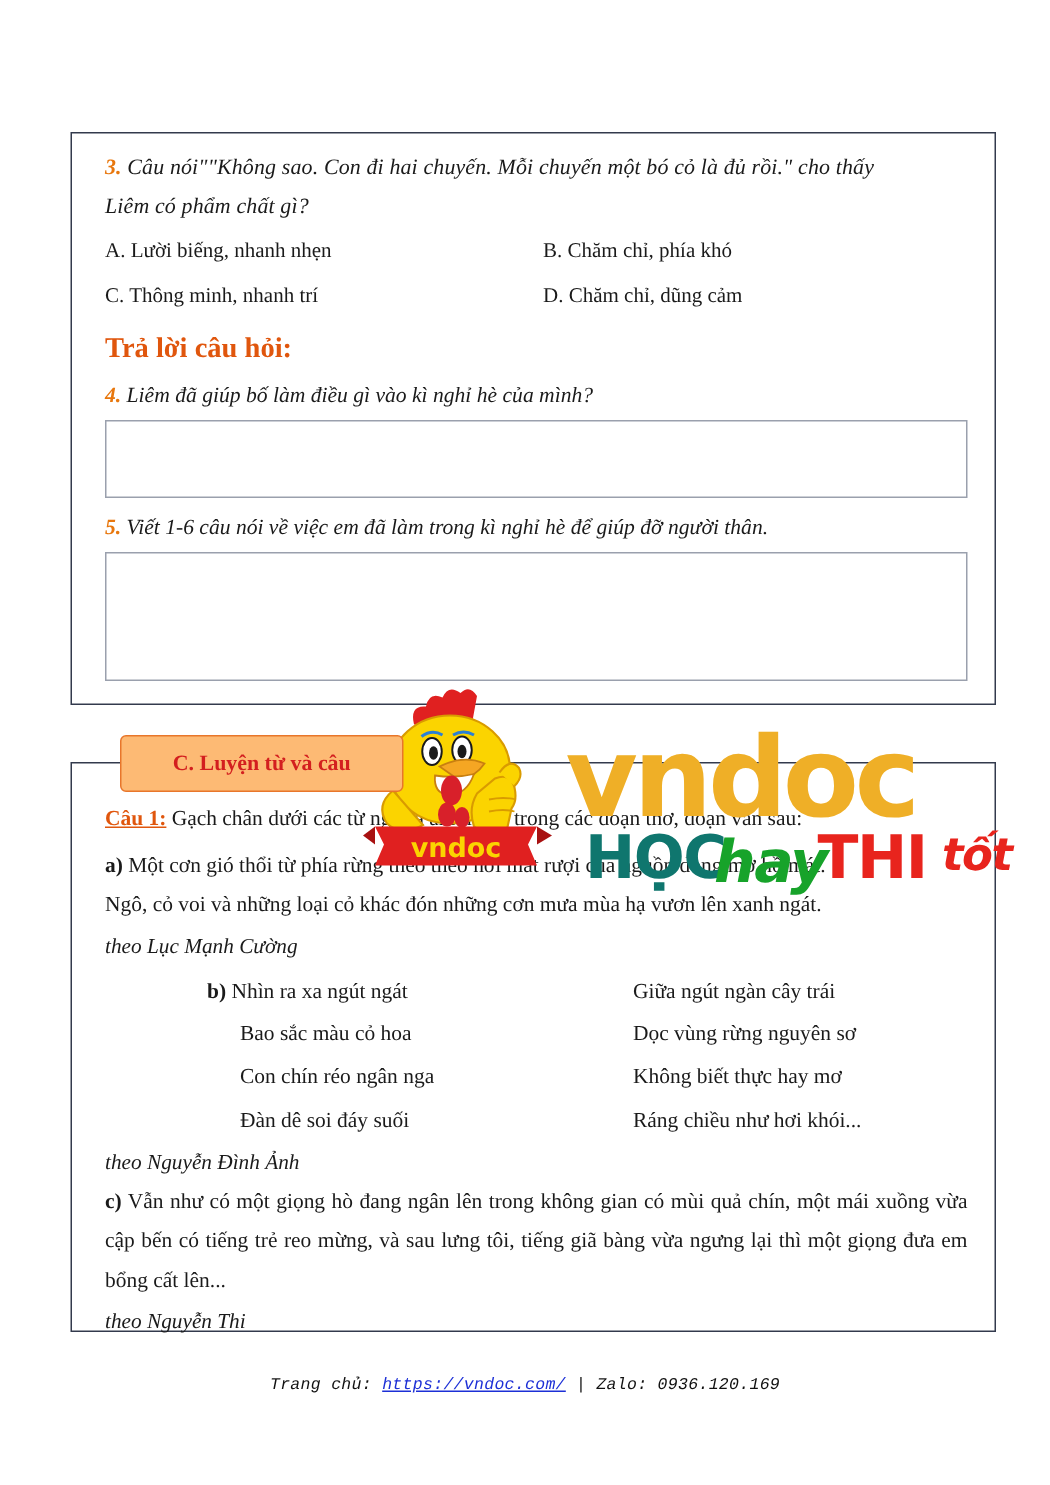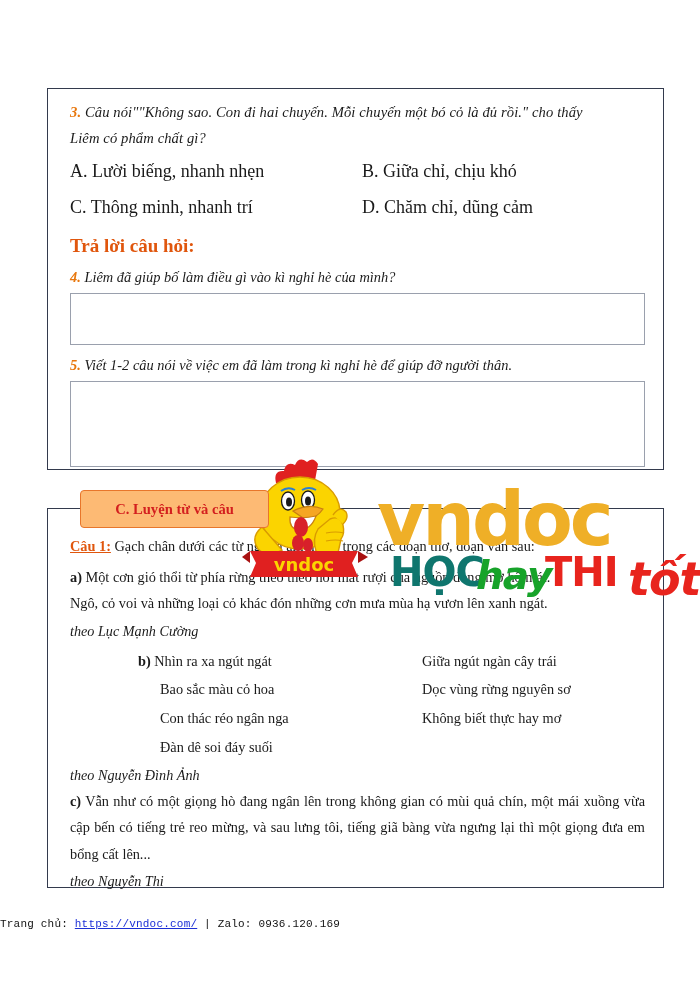--- a/index.html
+++ b/index.html
@@ -58,21 +58,21 @@
     letter-spacing: 0.1px;
   }
   .q-num {
     color: #e8770d;
     font-weight: bold;
     font-style: italic;
   }
 
   .opt-row {
     display: flex;
-    font-size: 18px;
+    font-size: 14px;
     line-height: 1.6;
     margin-top: 7px;
   }
   .opt-a { width: 292px; flex: none; }
   .opt-b { flex: 1; }
 
   .heading-orange {
     color: #e0560d;
     font-weight: bold;
     font-size: 19px;
@@ -163,24 +163,26 @@
   .poem-col.right { flex: 1; padding-left: 52px; box-sizing: border-box; }
   .poem-line { white-space: nowrap; }
   .poem-line.indent { padding-left: 22px; }
 
   
   #footer {
     position: absolute;
     left: 0;
     right: 0;
     top: 918px;
+    text-align: center;
     font-family: "Liberation Mono", "DejaVu Sans Mono", monospace;
     font-size: 11px;
     color: #111111;
     letter-spacing: 0.2px;
+    font-style: italic;
   }
   #footer .flink {
     color: #1c2fd6;
     text-decoration: underline;
   }
 
   
   #watermark {
     position: absolute;
     left: 0;
@@ -224,21 +226,21 @@
     left: 545px;
     top: 552px;
     font-size: 40px;
     color: #e8241d;
     letter-spacing: -1px;
     line-height: 1;
   }
   #wm-tot {
     left: 628px;
     top: 556px;
-    font-size: 46px;
+    font-size: 30px;
     color: #e8241d;
     font-style: italic;
     letter-spacing: -1px;
     line-height: 1;
   }
   #mascot {
     position: absolute;
     left: 238px;
     top: 455px;
     width: 175px;
@@ -251,60 +253,61 @@
 <div class="page">
 
   <div class="box" id="box-top">
     <div class="box-inner">
 
       <p class="q-line"><span class="q-num">3.</span><span> Câu nói""Không sao. Con đi hai chuyến. Mỗi chuyến một bó cỏ là đủ rồi." cho thấy</span></p>
       <p class="q-line">Liêm có phẩm chất gì?</p>
 
       <div class="opt-row">
         <div class="opt-a">A. Lười biếng, nhanh nhẹn</div>
-        <div class="opt-b">B. Giữa chỉ, chịu khó</div>
+        <div class="opt-b">B. Chăm chỉ, phía khó</div>
       </div>
       <div class="opt-row">
         <div class="opt-a">C. Thông minh, nhanh trí</div>
         <div class="opt-b">D. Chăm chỉ, dũng cảm</div>
       </div>
 
       <div class="heading-orange">Trả lời câu hỏi:</div>
 
       <p class="q-prompt"><span class="q-num">4.</span><span> Liêm đã giúp bố làm điều gì vào kì nghỉ hè của mình?</span></p>
 
       <div class="gridpaper" id="grid-q4"></div>
 
-      <p class="q-prompt"><span class="q-num">5.</span><span> Viết 1-2 câu nói về việc em đã làm trong kì nghỉ hè để giúp đỡ người thân.</span></p>
+      <p class="q-prompt"><span class="q-num">5.</span><span> Viết 1-6 câu nói về việc em đã làm trong kì nghỉ hè để giúp đỡ người thân.</span></p>
 
       <div class="gridpaper" id="grid-q5"></div>
 
     </div>
   </div>
 
   <div class="box" id="box-bottom">
     <div class="box-inner" style="top:26px;">
 
       <p class="cau-line"><span class="cau-label">Câu 1:</span><span> Gạch chân dưới các từ ngữ tả âm thanh trong các đoạn thơ, đoạn văn sau:</span></p>
 
       <p class="para"><span class="para-tag">a)</span><span> Một cơn gió thổi từ phía rừng theo theo hơi mát rượi của nguồn dòng mơ hồ mát.</span></p>
       <p class="para" style="margin-top:0;">Ngô, cỏ voi và những loại cỏ khác đón những cơn mưa mùa hạ vươn lên xanh ngát.</p>
       <p class="attrib">theo Lục Mạnh Cường</p>
 
       <div class="poem">
         <div class="poem-col left">
           <div class="poem-line"><span class="para-tag">b)</span> <span>Nhìn ra xa ngút ngát</span></div>
           <div class="poem-line indent">Bao sắc màu cỏ hoa</div>
-          <div class="poem-line indent">Con thác réo ngân nga</div>
+          <div class="poem-line indent">Con chín réo ngân nga</div>
           <div class="poem-line indent">Đàn dê soi đáy suối</div>
         </div>
         <div class="poem-col right">
           <div class="poem-line">Giữa ngút ngàn cây trái</div>
           <div class="poem-line">Dọc vùng rừng nguyên sơ</div>
           <div class="poem-line">Không biết thực hay mơ</div>
+          <div class="poem-line">Ráng chiều như hơi khói...</div>
         </div>
       </div>
       <p class="attrib">theo Nguyễn Đình Ảnh</p>
 
       <p class="para" style="margin-top:4px;"><span class="para-tag">c)</span><span> Vẫn như có một giọng hò đang ngân lên trong không gian có mùi quả chín, một mái xuồng vừa cập bến có tiếng trẻ reo mừng, và sau lưng tôi, tiếng giã bàng vừa ngưng lại thì một giọng đưa em bổng cất lên...</span></p>
       <p class="attrib">theo Nguyễn Thi</p>
 
     </div>
   </div>
 

